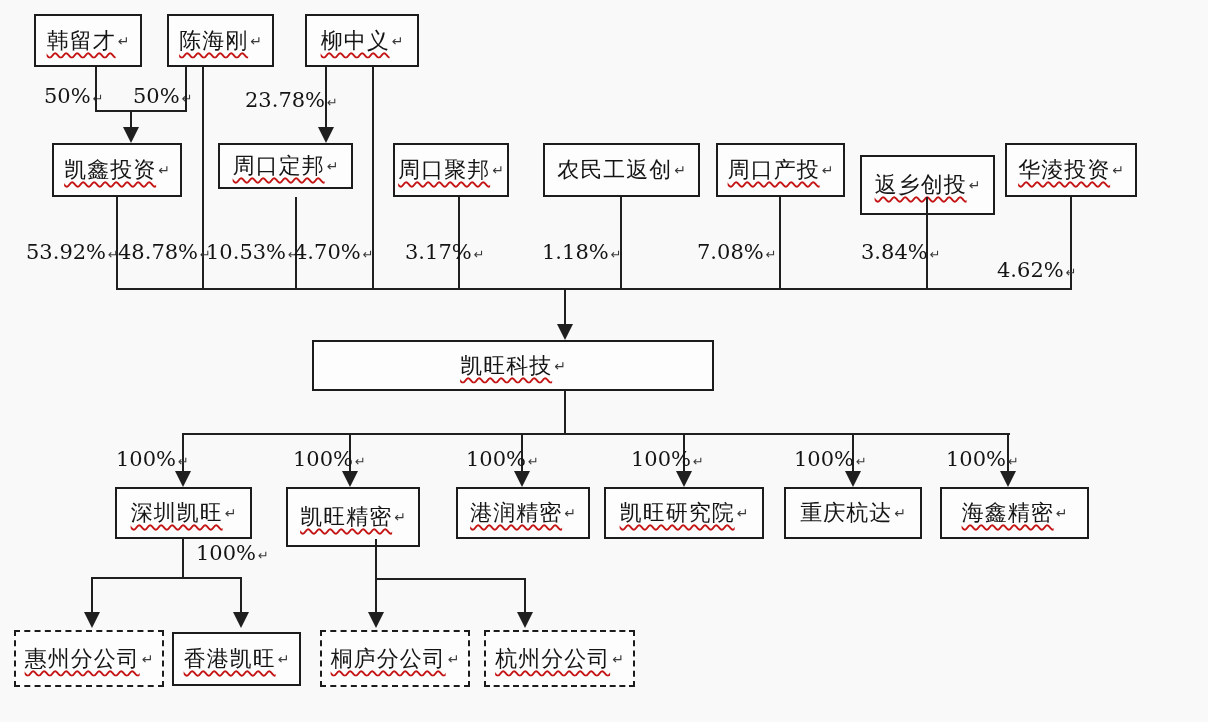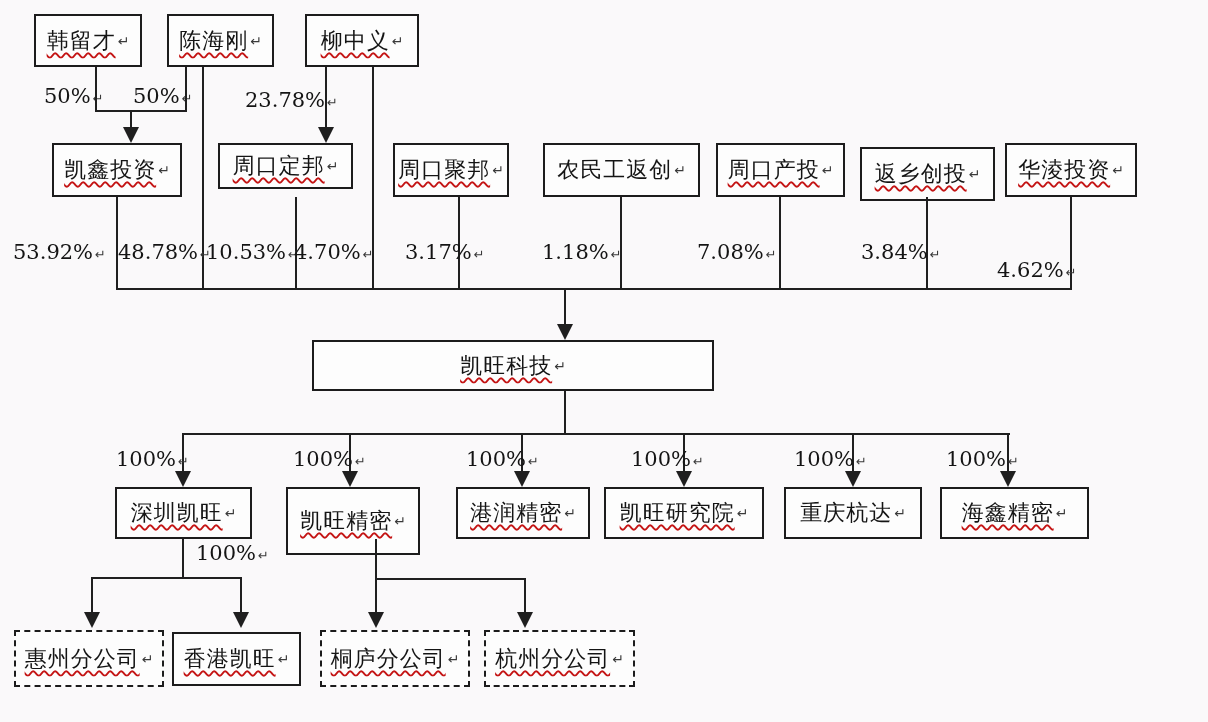--- a/index.html
+++ b/index.html
@@ -98,38 +98,38 @@
       <span class="ret">↵</span>
   </div>
   <div class="box" style="left:543px;top:143px;width:157px;height:54px">
     <span class="lbl">农民工返创</span>
       <span class="ret">↵</span>
   </div>
   <div class="box" style="left:716px;top:143px;width:129px;height:54px">
     <span class="lbl u">周口产投</span>
       <span class="ret">↵</span>
   </div>
-  <div class="box" style="left:860px;top:147px;width:135px;height:54px">
+  <div class="box" style="left:860px;top:155px;width:135px;height:60px">
     <span class="lbl u">返乡创投</span>
       <span class="ret">↵</span>
   </div>
   <div class="box" style="left:1005px;top:143px;width:132px;height:54px">
     <span class="lbl u">华淩投资</span>
       <span class="ret">↵</span>
   </div>
 
   <div class="vline" style="left:116px;top:197px;height:92px"></div>
   <div class="vline" style="left:295px;top:197px;height:92px"></div>
   <div class="vline" style="left:458px;top:197px;height:92px"></div>
   <div class="vline" style="left:620px;top:197px;height:92px"></div>
   <div class="vline" style="left:779px;top:197px;height:92px"></div>
   <div class="vline" style="left:926px;top:197px;height:92px"></div>
   <div class="vline" style="left:1070px;top:197px;height:92px"></div>
 
-  <div class="pct" style="left:13px;top:240px"><span>53.92%</span><span class="ret">↵</span></div>
+  <div class="pct" style="left:26px;top:240px"><span>53.92%</span><span class="ret">↵</span></div>
   <div class="pct" style="left:118px;top:240px"><span>48.78%</span><span class="ret">↵</span></div>
   <div class="pct" style="left:206px;top:240px"><span>10.53%</span><span class="ret">↵</span></div>
   <div class="pct" style="left:294px;top:240px"><span>4.70%</span><span class="ret">↵</span></div>
   <div class="pct" style="left:405px;top:240px"><span>3.17%</span><span class="ret">↵</span></div>
   <div class="pct" style="left:542px;top:240px"><span>1.18%</span><span class="ret">↵</span></div>
   <div class="pct" style="left:697px;top:240px"><span>7.08%</span><span class="ret">↵</span></div>
   <div class="pct" style="left:861px;top:240px"><span>3.84%</span><span class="ret">↵</span></div>
   <div class="pct" style="left:997px;top:258px"><span>4.62%</span><span class="ret">↵</span></div>
 
   <div class="hline" style="left:116px;top:288px;width:956px"></div>
@@ -161,21 +161,21 @@
   <div class="pct" style="left:293px;top:447px"><span>100%</span><span class="ret">↵</span></div>
   <div class="pct" style="left:466px;top:447px"><span>100%</span><span class="ret">↵</span></div>
   <div class="pct" style="left:631px;top:447px"><span>100%</span><span class="ret">↵</span></div>
   <div class="pct" style="left:794px;top:447px"><span>100%</span><span class="ret">↵</span></div>
   <div class="pct" style="left:946px;top:447px"><span>100%</span><span class="ret">↵</span></div>
 
   <div class="box" style="left:115px;top:487px;width:137px;height:52px">
     <span class="lbl u">深圳凯旺</span>
       <span class="ret">↵</span>
   </div>
-  <div class="box" style="left:286px;top:487px;width:134px;height:68px">
+  <div class="box" style="left:286px;top:487px;width:134px;height:60px">
     <span class="lbl u">凯旺精密</span>
       <span class="ret">↵</span>
   </div>
   <div class="box" style="left:456px;top:487px;width:134px;height:52px">
     <span class="lbl u">港润精密</span>
       <span class="ret">↵</span>
   </div>
   <div class="box" style="left:604px;top:487px;width:160px;height:52px">
     <span class="lbl u">凯旺研究院</span>
       <span class="ret">↵</span>

